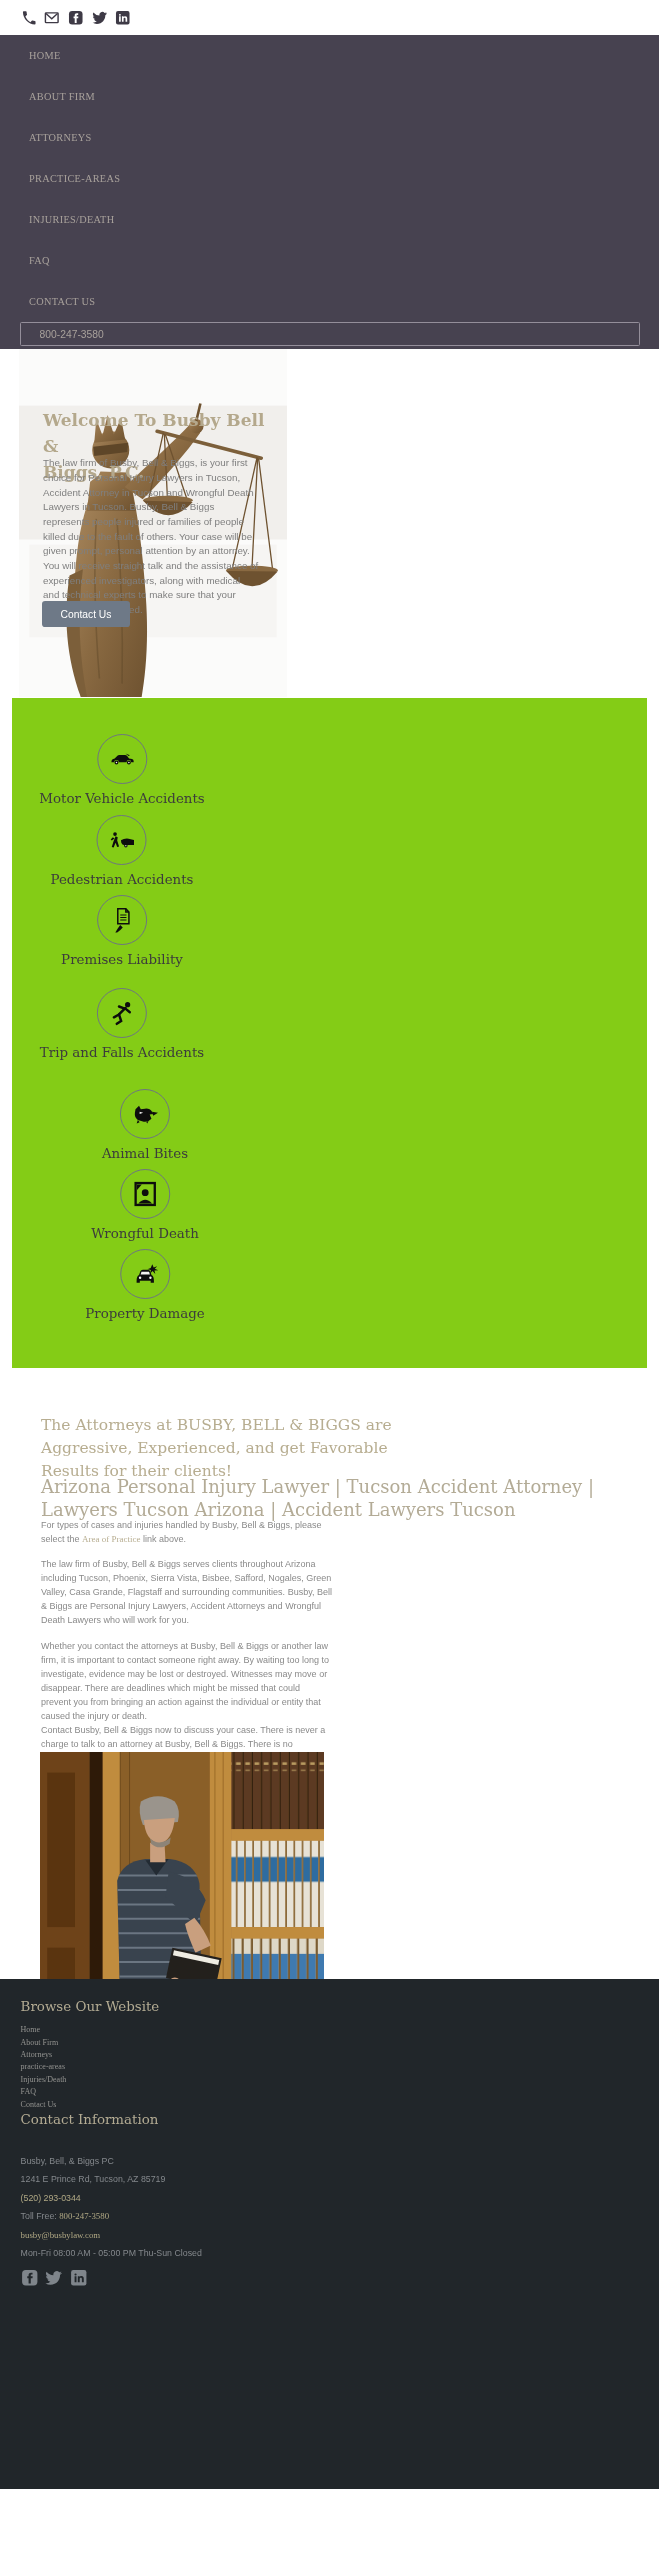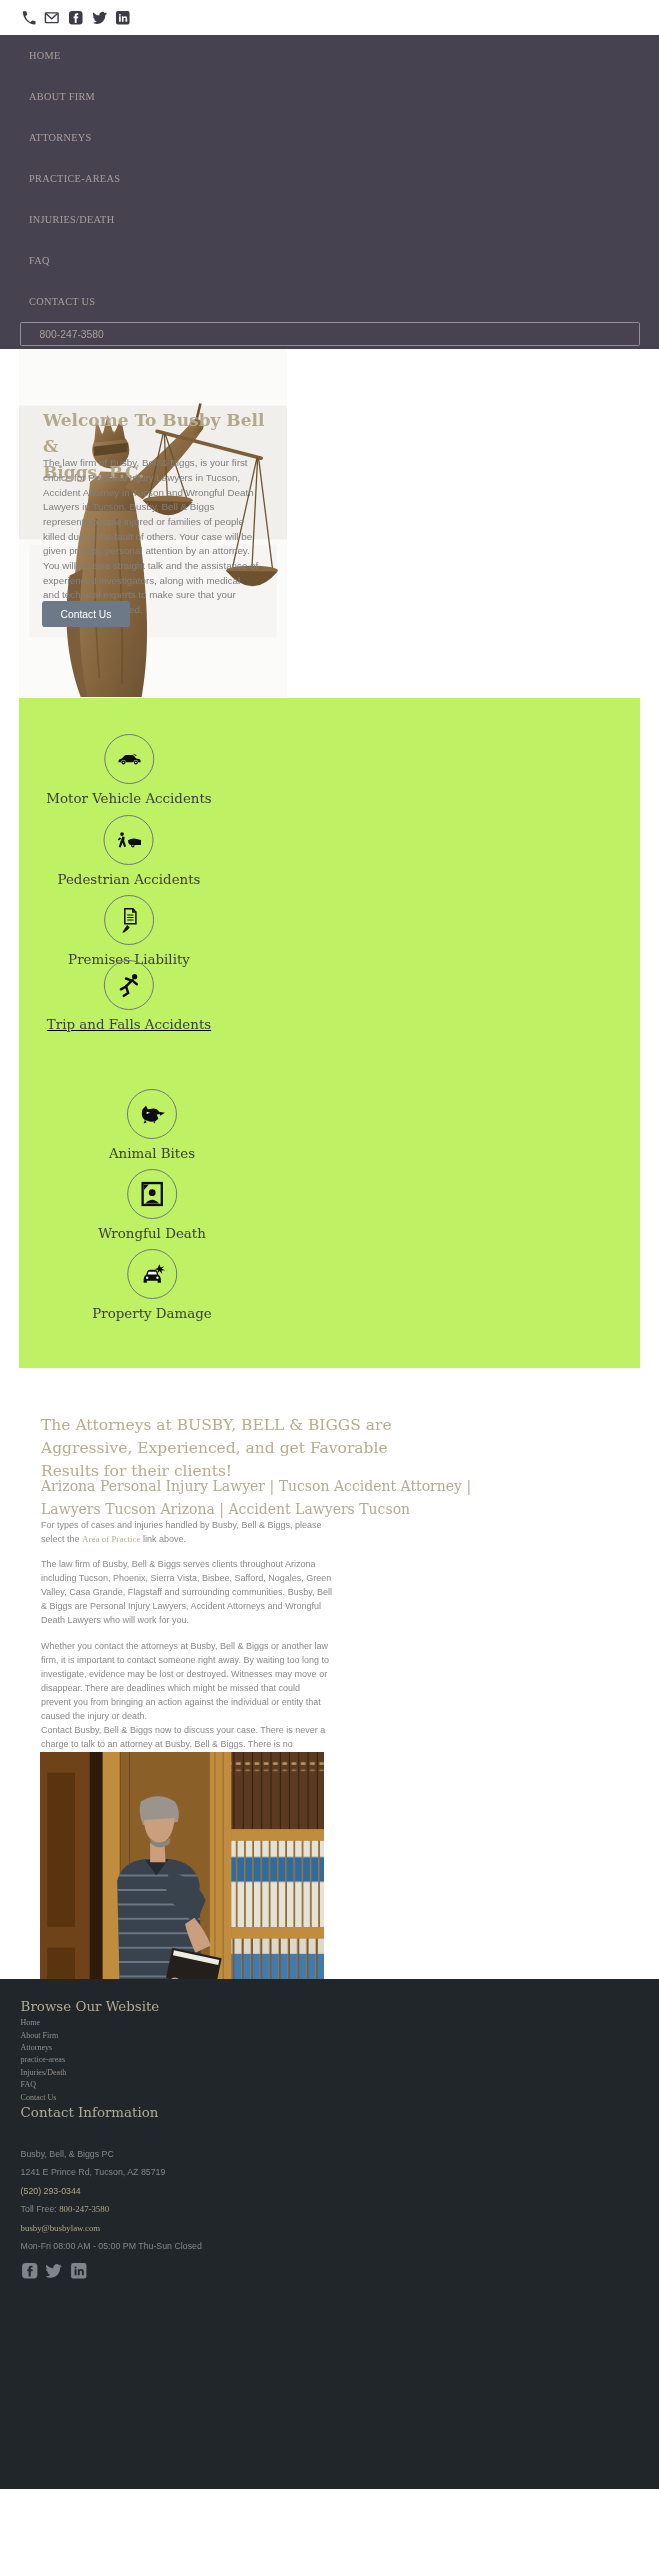--- a/index.html
+++ b/index.html
@@ -42,61 +42,61 @@
     font-size:9.8px; line-height:14.7px; color:#7f7f7f;
   }
   .hero .cta {
     position:absolute; left:42px; top:252px;
     background:#6e7987; color:#ffffff; font-size:10.3px;
     padding:7.7px 18.5px; border:none; border-radius:3.1px; cursor:pointer;
     font-family:"Liberation Sans", sans-serif;
   }
 
   
-  .practice { position:relative; margin:0 19px; height:670px; background:#bef264; }
+  .practice { position:relative; margin:0 12px; height:670px; background:#84cc16; }
   .pa { position:absolute; transform:translateX(-50%); text-align:center; }
   .pa .circle {
     width:50px; height:50px; border:1.5px solid #6e7680; border-radius:50%;
     margin:0 auto; display:flex; align-items:center; justify-content:center;
   }
   .pa .circle svg { width:26px; height:26px; }
   .pa .palabel {
     margin-top:6.7px; font-family:"DejaVu Serif", serif;
     font-size:13.4px; color:#3c3c3c; white-space:nowrap;
   }
   .g1 { left:110px; } .g2 { left:133px; }
-  .pa0 { top:36px; } .pa1 { top:117px; } .pa2 { top:197px; } .pa3 { top:262px;text-decoration:underline; }
+  .pa0 { top:36px; } .pa1 { top:117px; } .pa2 { top:197px; } .pa3 { top:290px; }
   .pa4 { top:391px; } .pa5 { top:471px; } .pa6 { top:551px; }
 
   
   .attorneys { position:relative; height:611px; background:#ffffff; }
   .attorneys h2 {
     position:absolute; left:41px; top:46px;
     font-family:"DejaVu Serif", serif; font-weight:400;
     font-size:15.5px; line-height:23px; color:#b7ad90;
   }
   .attorneys h2 span { display:block; }
   .attorneys h3 {
     position:absolute; left:41px; top:107px;
     font-family:"DejaVu Serif", serif; font-weight:400;
-    font-size:14px; line-height:23px; color:#b3ab96;
+    font-size:18px; line-height:23px; color:#b3ab96;
   }
   .attorneys h3 span { display:block; }
   .copy { position:absolute; left:41px; top:150px; width:291px;
     font-size:9px; line-height:14px; color:#8a8a8a; }
   .copy p.mb { margin-bottom:11.3px; }
   .copy a.plink { color:#b7ad90; }
   .libphoto { position:absolute; left:40px; top:384px; width:284px; height:397px; }
 
   
   .footer { position:relative; height:510px; background:#21262a; }
   .finner { padding:19.6px 0 0 20.6px; }
   .fhead {
     font-family:"DejaVu Serif", serif; font-weight:400;
-    font-size:13.4px; line-height:16.5px; color:#b3ab93; margin-bottom:2px;
+    font-size:13.4px; line-height:16.5px; color:#b3ab93; margin-bottom:9px;
   }
   .flinks a { display:block; font-size:8px; line-height:12.4px; color:#939390; }
   .fhead2 { margin-top:1px; margin-bottom:0; }
   .fcontact { margin-top:23px; }
   .fcontact .fline { font-size:8.8px; line-height:18.5px; color:#84888c; }
   .fcontact .tan { color:#b0a884; }
   .fsocial { margin-top:6.2px; display:flex; gap:7.2px; }
   .fsocial .sicon { width:17.5px; height:17.5px; color:#7f858b; display:inline-flex; }
   .fsocial .sicon svg { width:100%; height:100%; }
 </style>

